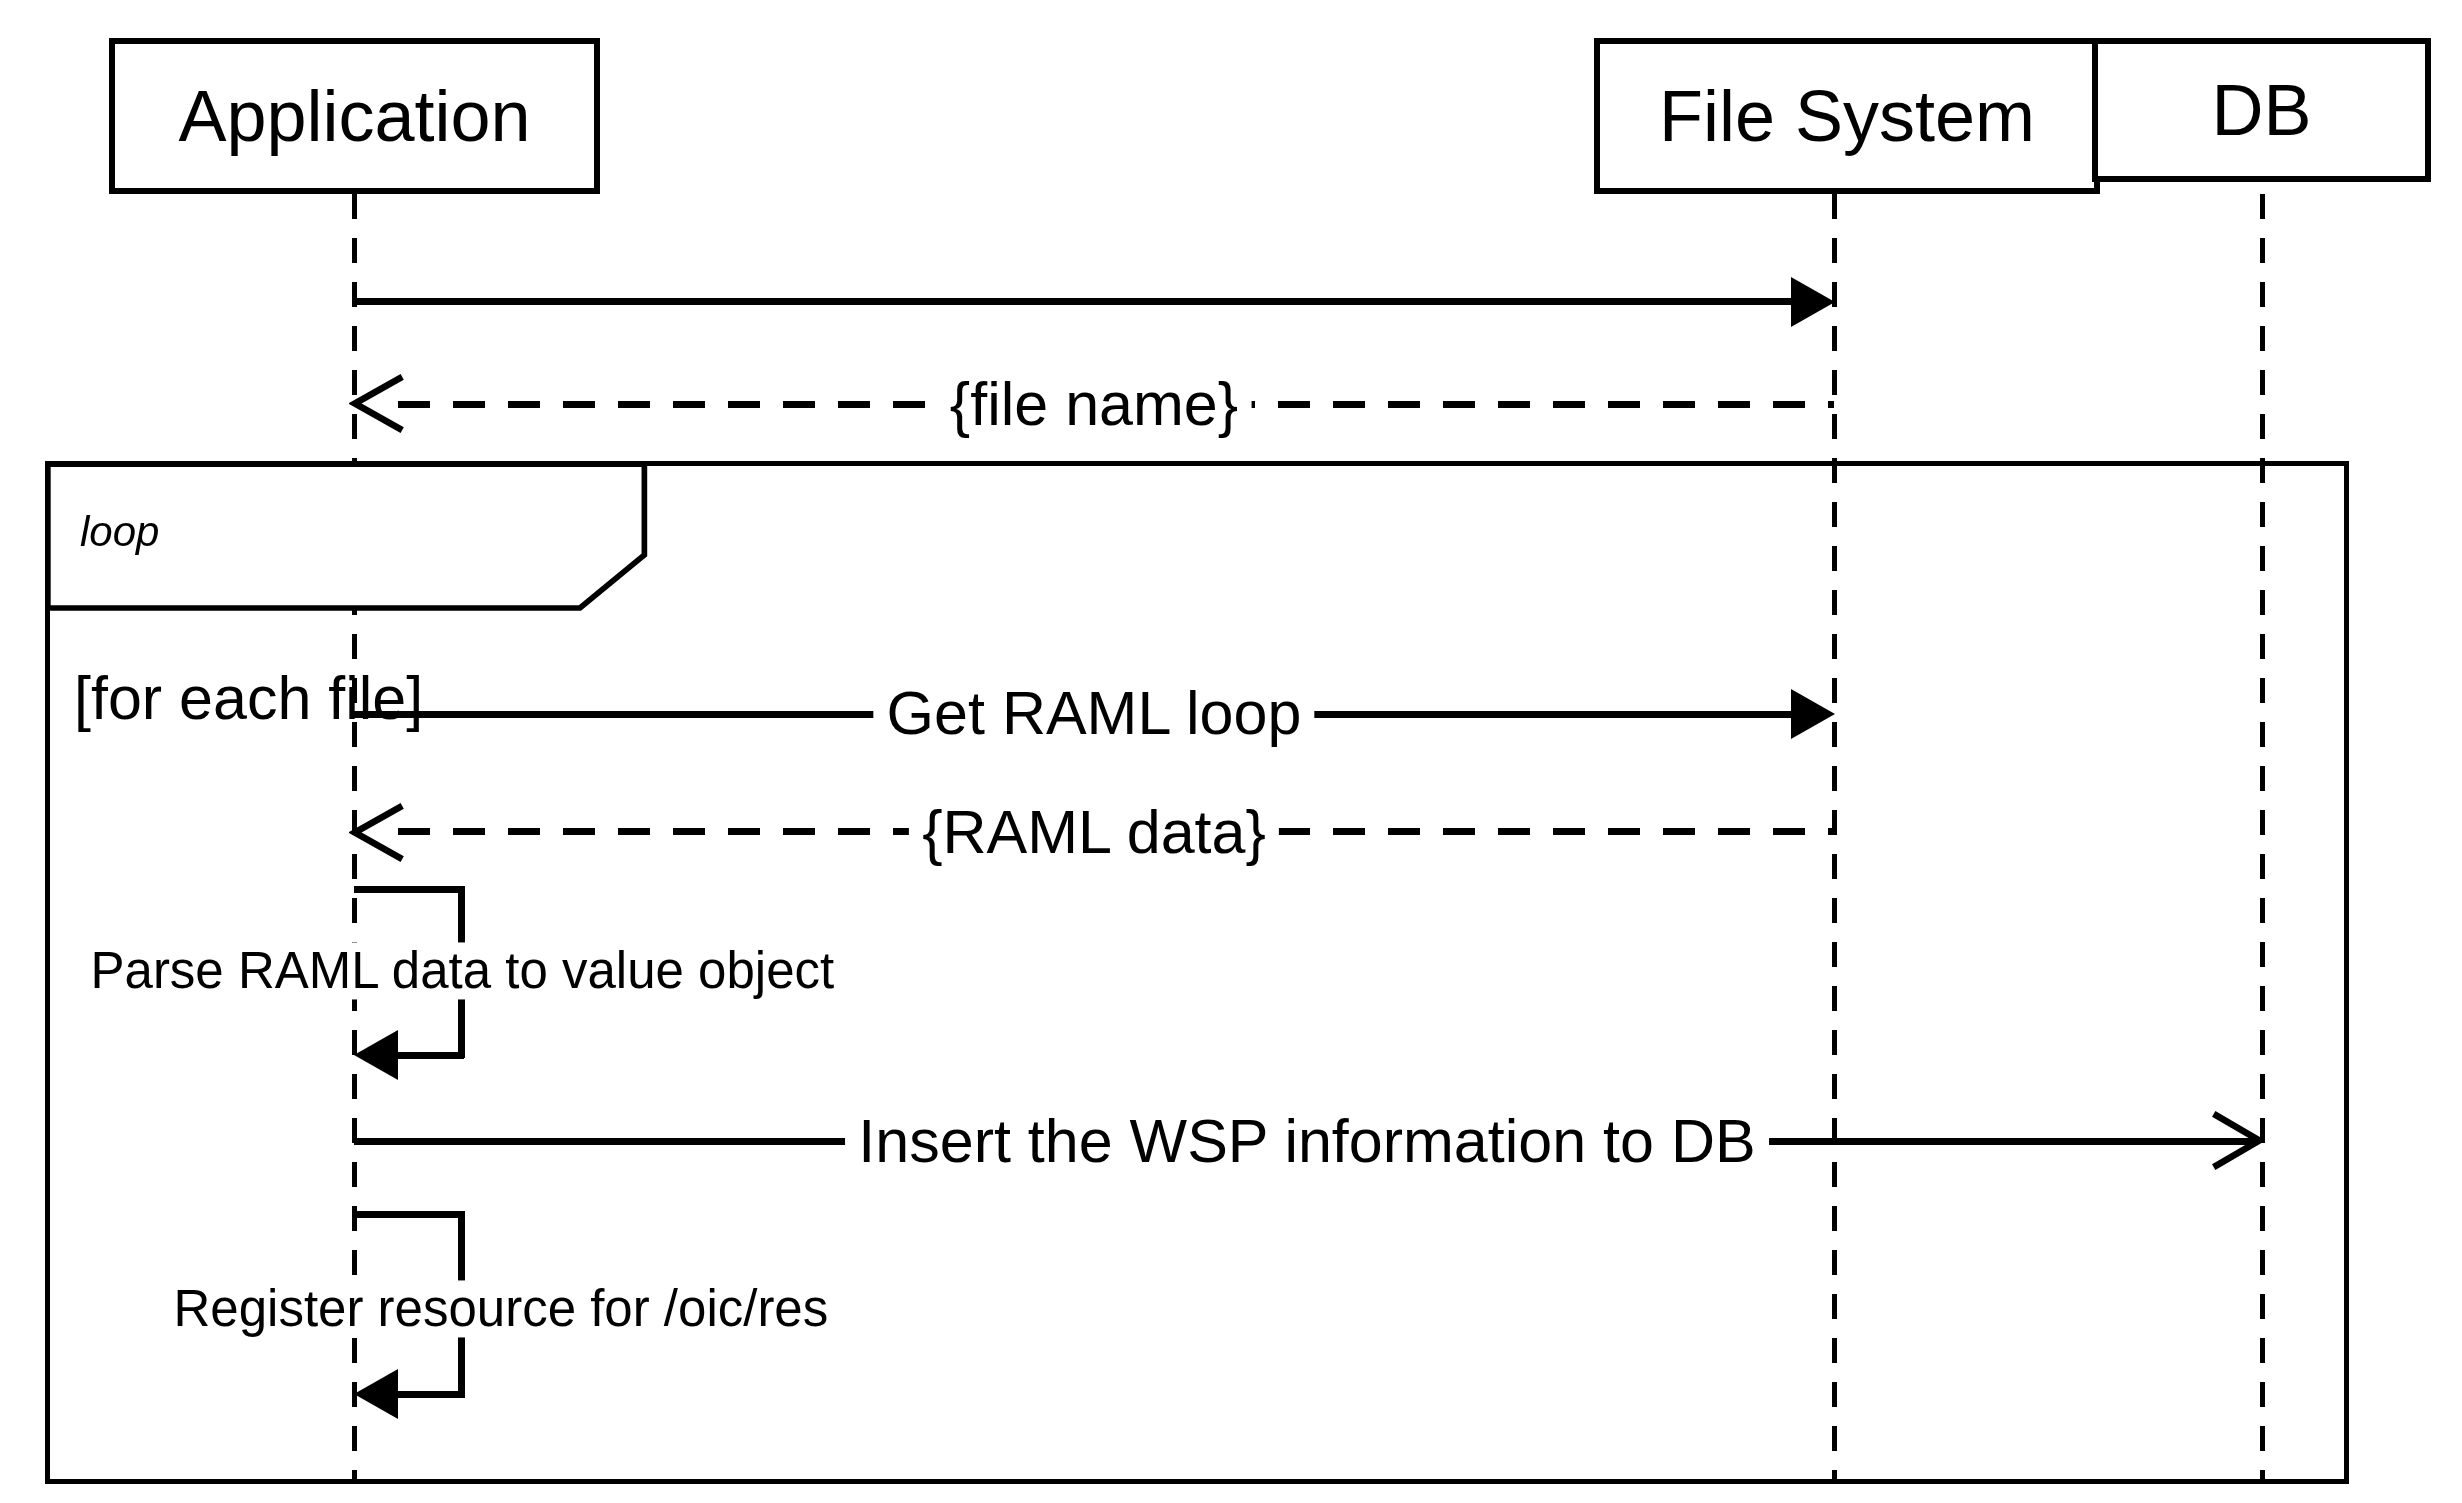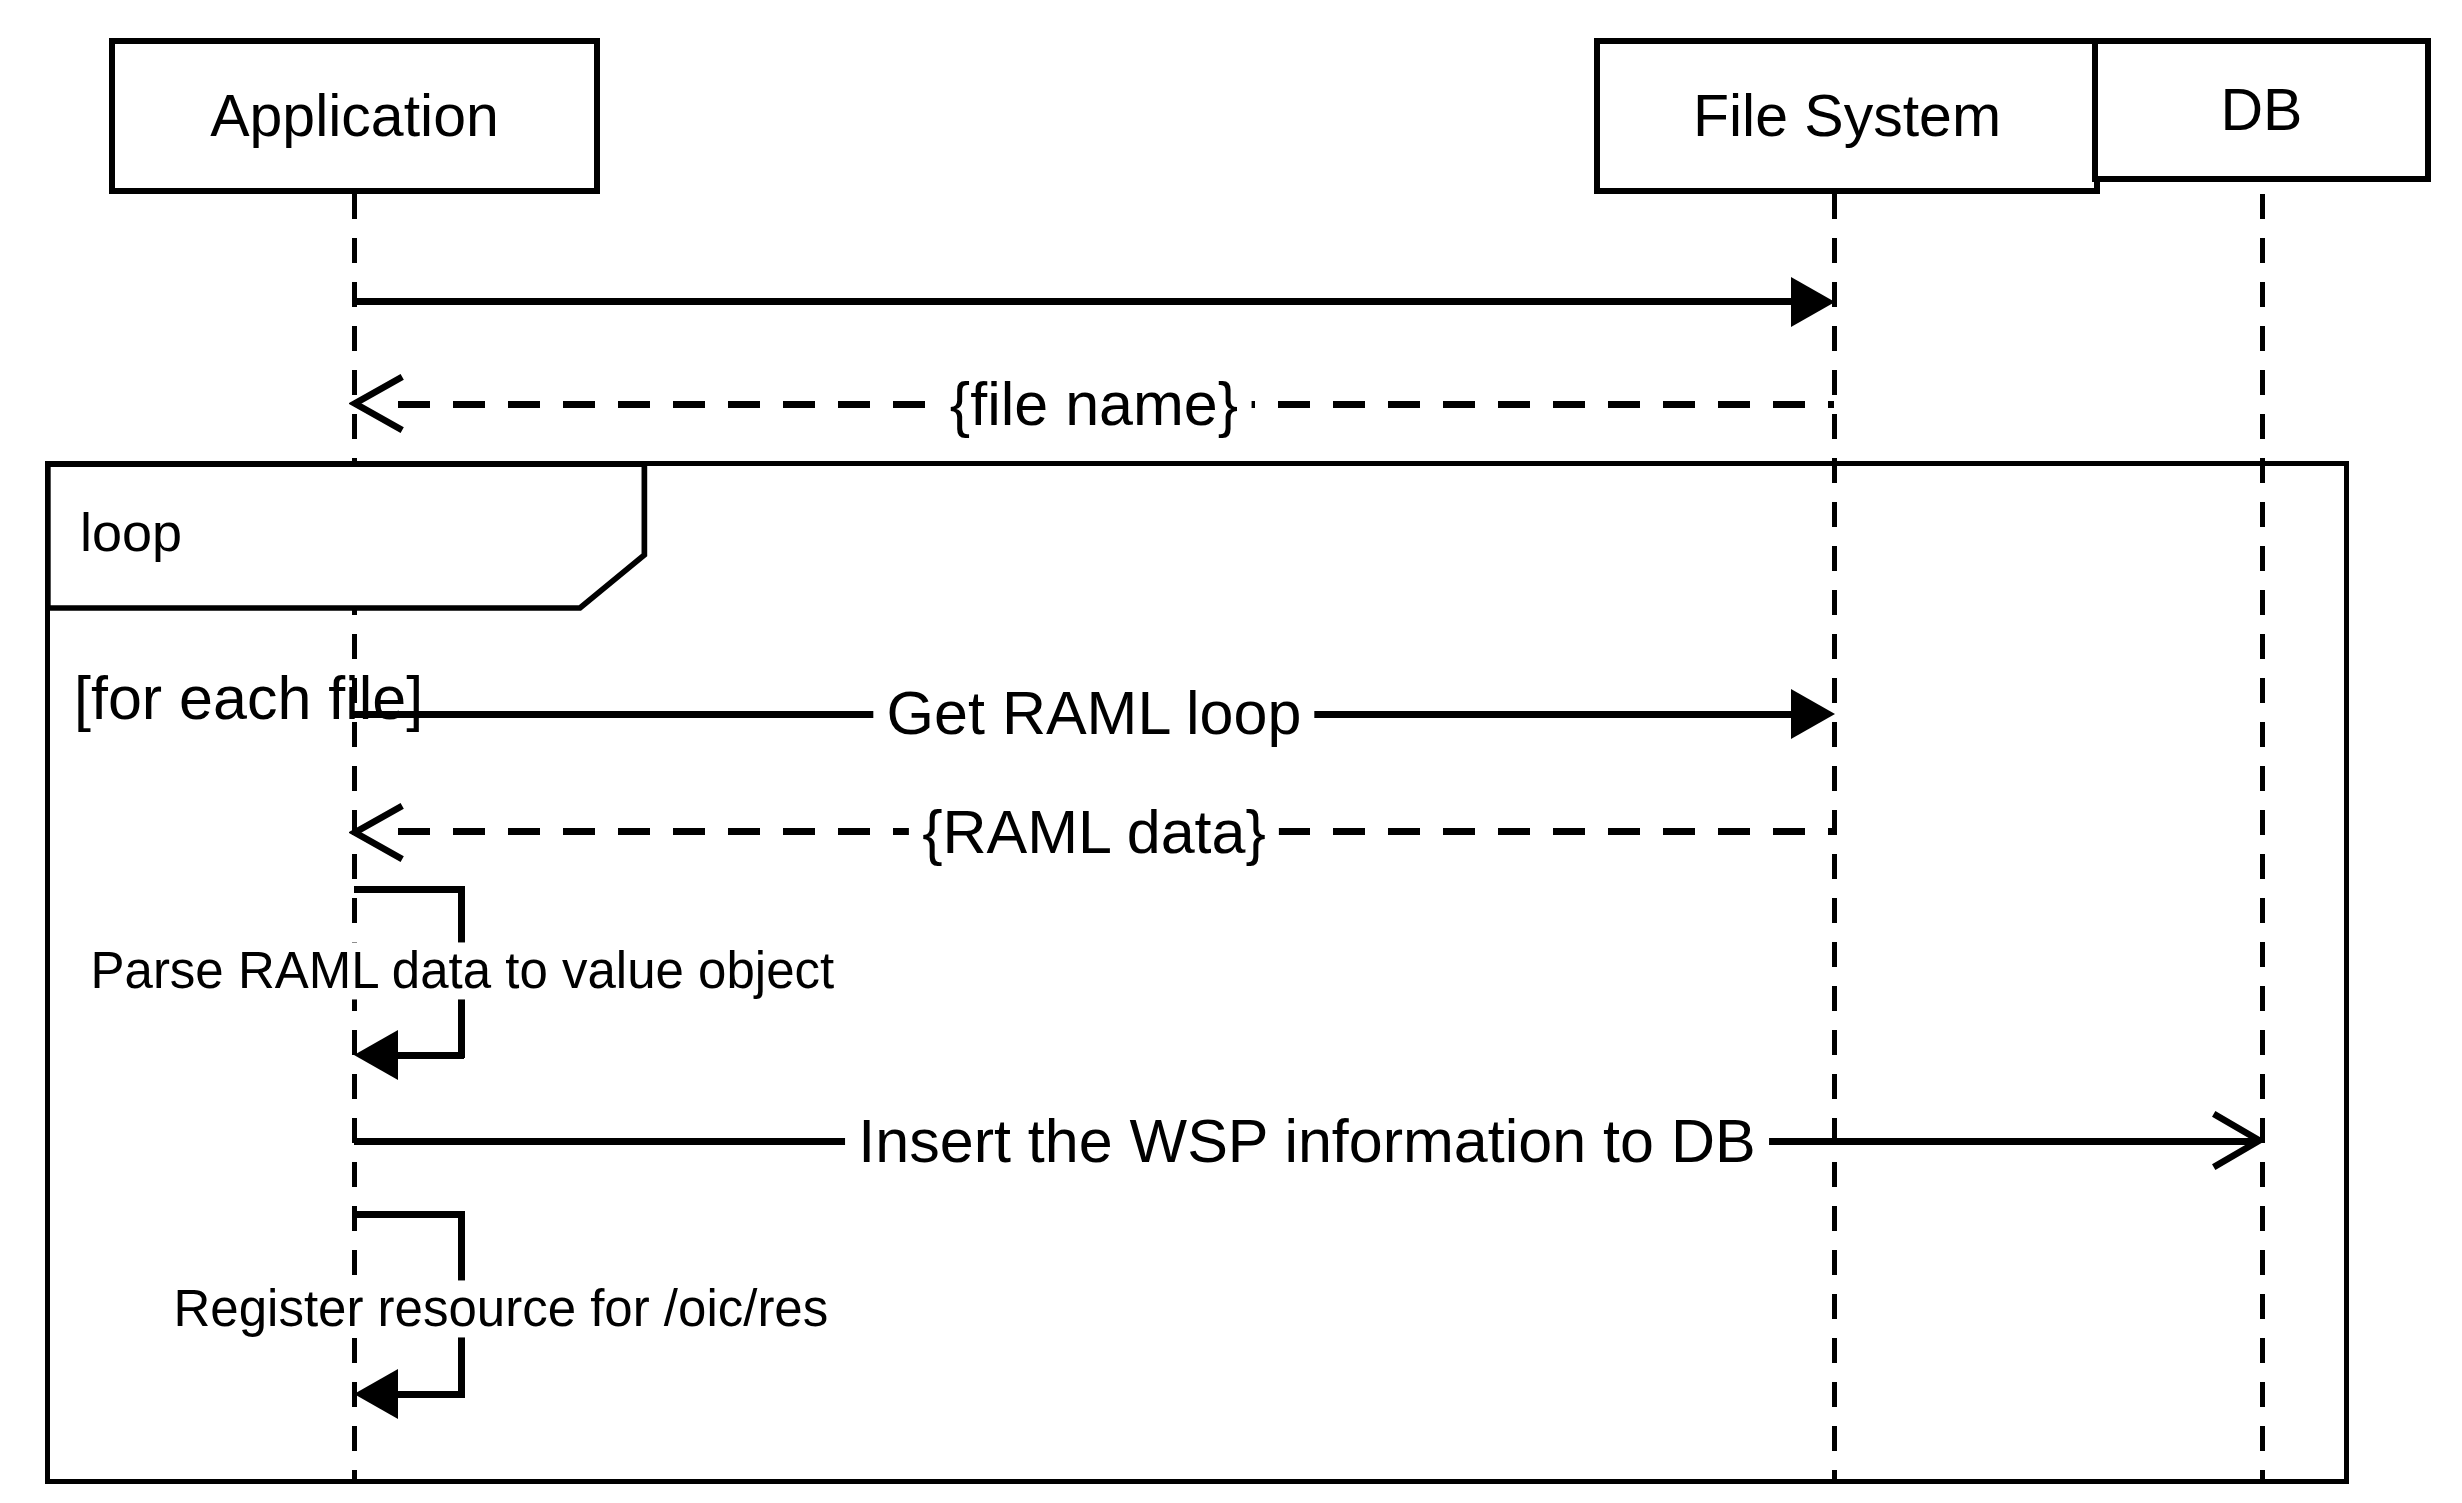--- a/index.html
+++ b/index.html
@@ -14,42 +14,43 @@
   }
   
   .pbox {
     position: absolute;
     box-sizing: border-box;
     border: 6.6px solid #000;
     background: #fff;
     display: flex;
     align-items: center;
     justify-content: center;
-    font-size: 59px;
+    font-size: 72px;
     white-space: nowrap;
   }
   
   .lifeline {
     position: absolute;
     width: 4.7px;
     background: repeating-linear-gradient(180deg, #000 0 25px, transparent 25px 44px);
   }
   
   .loop-box {
     position: absolute;
     box-sizing: border-box;
     border: 5.7px solid #000;
     background: transparent;
   }
   .pentagon { position: absolute; }
   .frag-op {
     position: absolute;
     transform: translateY(-50%);
-    font-size: 54px;
+    font-size: 42px;
     white-space: nowrap;
+    font-style: italic;
   }
   .guard {
     position: absolute;
     transform: translateY(-50%);
     font-size: 61px;
     white-space: nowrap;
   }
   
   .hline { position: absolute; height: 6.6px; background: #000; }
   .hdash {

